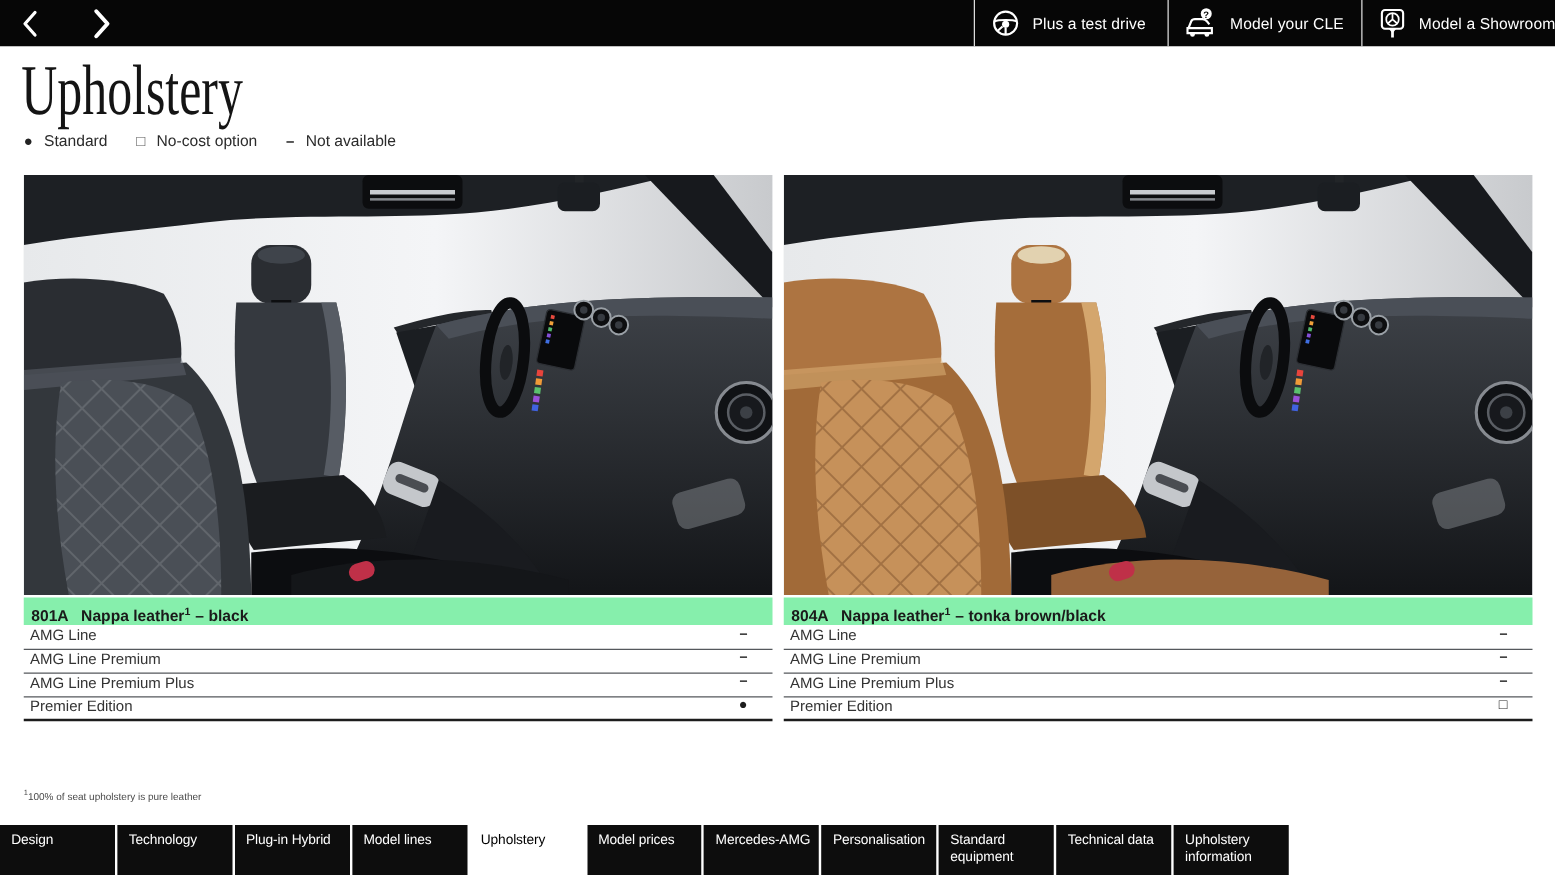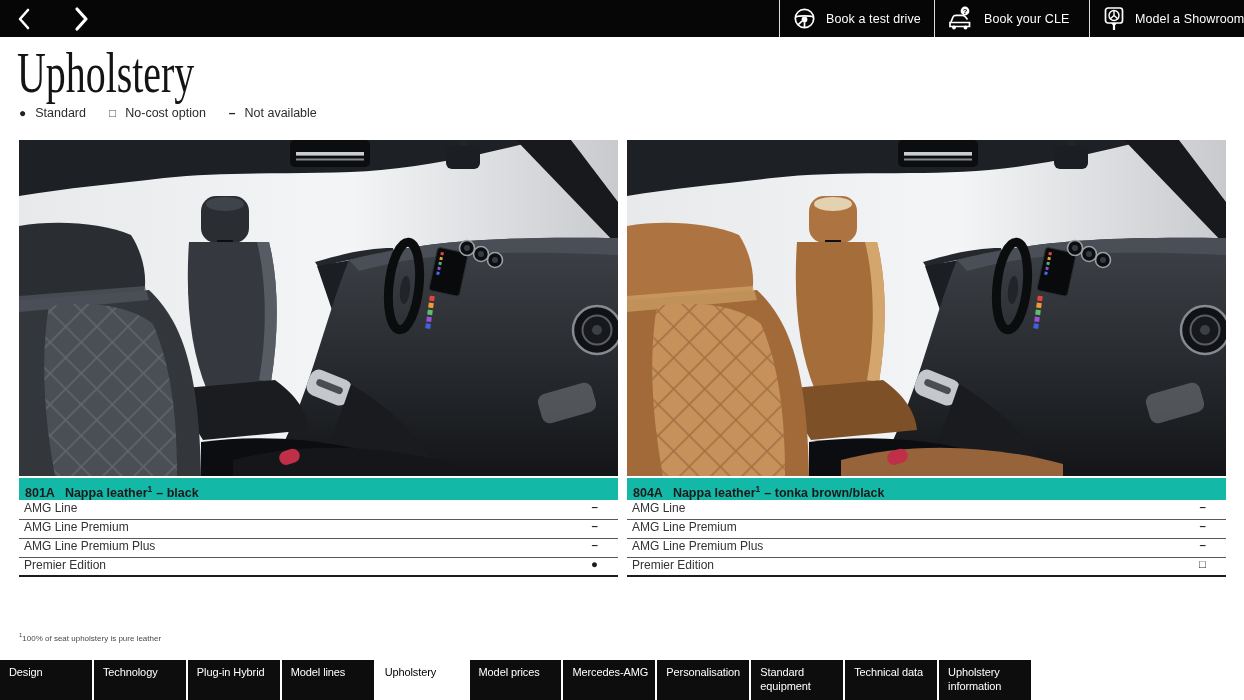--- a/index.html
+++ b/index.html
@@ -35,21 +35,21 @@
   .legend-sym{display:inline-block;margin-right:9px;font-size:12px;color:#222;}
   .legend-sym.dash{font-weight:700;}
   .legend-sym.square{color:#555;}
   
   .col{position:absolute;top:140px;width:599px;}
   .col.left{left:19px;}
   .col.right{left:627px;}
   .car-image{width:599px;height:336px;overflow:hidden;background:#dcdddf;}
   .car-image svg{display:block;}
   .caption{
-    margin-top:2px;height:22px;line-height:22px;background:#14b8a6;
+    margin-top:2px;height:22px;line-height:22px;background:#86efac;
     font-size:12.5px;font-weight:700;color:#1a1a1a;padding-left:6px;white-space:nowrap;
   }
   .caption .code{margin-right:10px;}
   .caption sup{font-size:8.5px;}
   .caption .variant{margin-left:4px;}
   .trim-table{margin-top:1px;}
   .trow{
     display:flex;justify-content:space-between;align-items:flex-start;
     height:18px;border-bottom:1px solid #55585c;
     font-size:12px;color:#333;padding-left:5px;
@@ -88,35 +88,35 @@
   <div class="topbar-spacer"></div>
 
   <div class="topbar-btn">
     <span class="tb-icon">
       <svg width="23" height="23" viewBox="0 0 24 24">
         <circle cx="12" cy="12" r="9.6" fill="none" stroke="#fff" stroke-width="1.8"></circle>
         <circle cx="12" cy="13" r="3" fill="#fff"></circle>
         <path d="M2.8 10.5 C6 9 18 9 21.2 10.5 M12 16 V21.2 M5.2 18.6 L9.4 14.8" stroke="#fff" stroke-width="1.8" fill="none"></path>
       </svg>
     </span>
-    <span>Book a test drive</span>
+    <span>Plus a test drive</span>
   </div>
 
   <div class="topbar-btn">
     <span class="tb-icon">
       <svg width="26" height="25" viewBox="0 0 26 25">
         <circle cx="17" cy="5" r="4.4" fill="#fff"></circle>
         <text x="17" y="8" font-size="7.5" font-family="Liberation Sans,sans-serif" font-weight="bold" fill="#060606" text-anchor="middle">?</text>
         <path d="M3 16 L5 11 C5.5 9.8 6.5 9.3 8 9.3 L14 9.3 C15.5 9.3 16.5 9.8 17.5 11 L19.5 13.5" fill="none" stroke="#fff" stroke-width="1.7"></path>
         <path d="M2 16.5 H21.5 V20.5 H2 Z" fill="none" stroke="#fff" stroke-width="1.7"></path>
         <circle cx="6" cy="21.5" r="1.9" fill="#fff"></circle>
         <circle cx="17.5" cy="21.5" r="1.9" fill="#fff"></circle>
       </svg>
     </span>
-    <span>Book your CLE</span>
+    <span>Model your CLE</span>
   </div>
 
   <div class="topbar-btn">
     <span class="tb-icon">
       <svg width="22" height="26" viewBox="0 0 22 26">
         <rect x="2.5" y="2" width="17" height="15" rx="2.5" fill="none" stroke="#fff" stroke-width="1.7"></rect>
         <circle cx="11" cy="9.5" r="5" fill="none" stroke="#fff" stroke-width="1.4"></circle>
         <path d="M11 4.8 L11 9.5 L7 13 M11 9.5 L15 13" stroke="#fff" stroke-width="1.4" fill="none"></path>
         <path d="M11 17 V24" stroke="#fff" stroke-width="2.2"></path>
         <path d="M8 17 L11 20.5 L14 17 Z" fill="#fff"></path>

